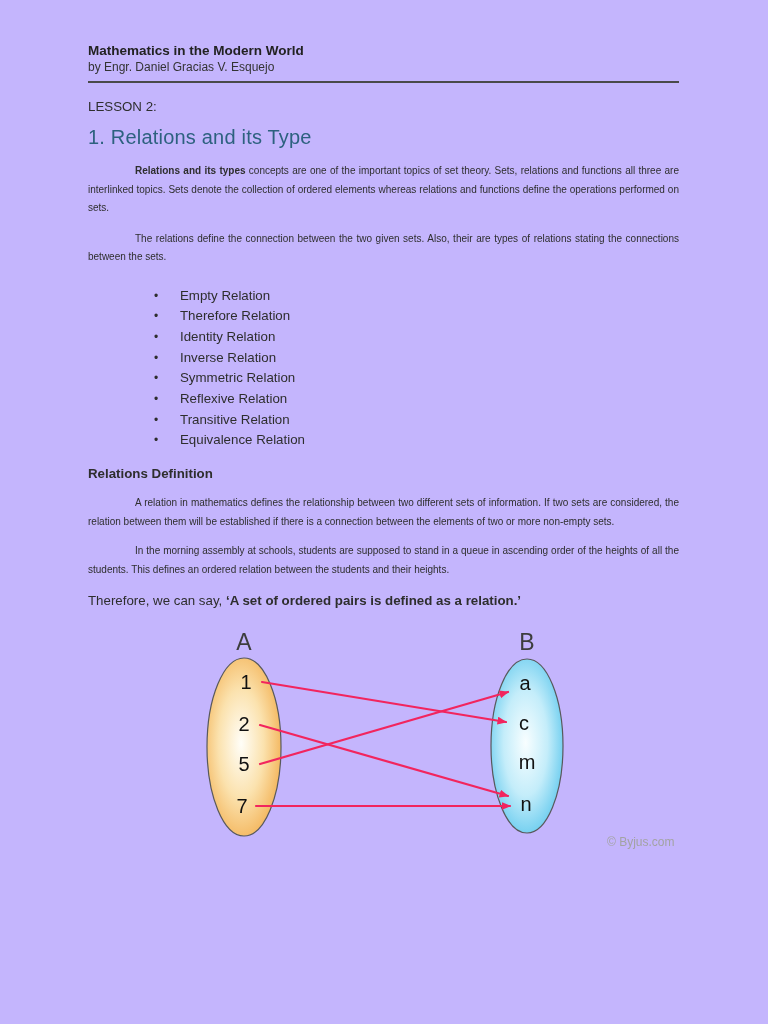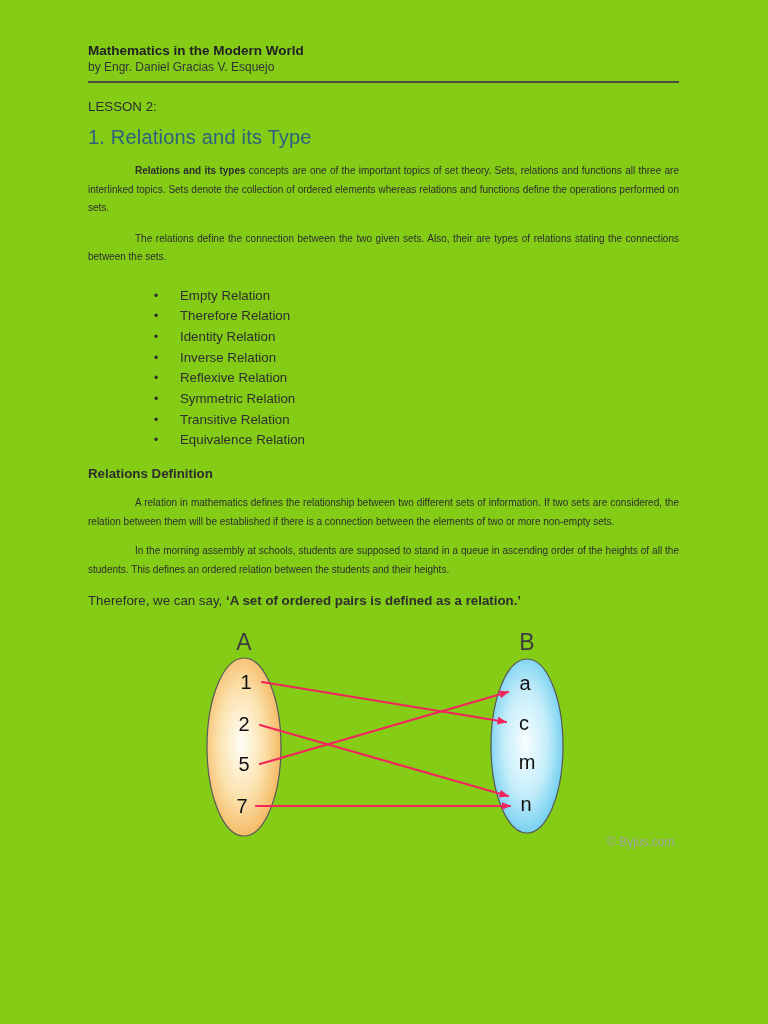--- a/index.html
+++ b/index.html
@@ -1,18 +1,18 @@
 <!DOCTYPE html>
 <html><head>
 <meta charset="utf-8">
 <style>
   html,body{margin:0;padding:0;background:#ffffff;}
   body{width:768px;height:1024px;position:relative;overflow:hidden;
        font-family:"Liberation Sans", sans-serif;color:#2e2e2e;}
-  .page{width:768px;height:1024px;background:#84cc16;}
+  .page{width:768px;height:1024px;background:#c4b5fd;}
   .content{padding:42px 89px 0 88px;box-sizing:border-box;}
 
   .doc-title{font-size:13.5px;font-weight:bold;line-height:17px;color:#222;}
   .doc-byline{font-size:12px;line-height:17px;color:#333;}
   .rule{border:none;border-top:2px solid #4a4a4a;margin:5px 0 0 0;}
 
   .lesson{font-size:13.3px;line-height:19px;margin:14px 0 0 0;}
 
   h1.section{font-size:20px;line-height:26px;font-weight:500;color:#2d617f;
              margin:8px 0 0 0;letter-spacing:.2px;}
@@ -56,22 +56,22 @@
     <p class="body indent"><span class="b">Relations and its types</span><span> concepts are one of the important topics of set theory. Sets, relations and functions all three are interlinked topics. Sets denote the collection of ordered elements whereas relations and functions define the operations performed on sets.</span></p>
 
     <p class="body indent">The relations define the connection between the two given sets. Also, their are types of relations stating the connections between the sets.</p>
 
 
     <ul class="types">
       <li><span class="bullet">•</span><span>Empty Relation</span></li>
       <li><span class="bullet">•</span><span>Therefore Relation</span></li>
       <li><span class="bullet">•</span><span>Identity Relation</span></li>
       <li><span class="bullet">•</span><span>Inverse Relation</span></li>
+      <li><span class="bullet">•</span><span>Symmetric Relation</span></li>
       <li><span class="bullet">•</span><span>Reflexive Relation</span></li>
-      <li><span class="bullet">•</span><span>Symmetric Relation</span></li>
       <li><span class="bullet">•</span><span>Transitive Relation</span></li>
       <li><span class="bullet">•</span><span>Equivalence Relation</span></li>
     </ul>
 
     <p class="def-head">Relations Definition</p>
 
     <p class="body indent defp">A relation in mathematics defines the relationship between two different sets of information. If two sets are considered, the relation between them will be established if there is a connection between the elements of two or more non-empty sets.</p>
 
     <p class="body indent defp">In the morning assembly at schools, students are supposed to stand in a queue in ascending order of the heights of all the students. This defines an ordered relation between the students and their heights.</p>
 

